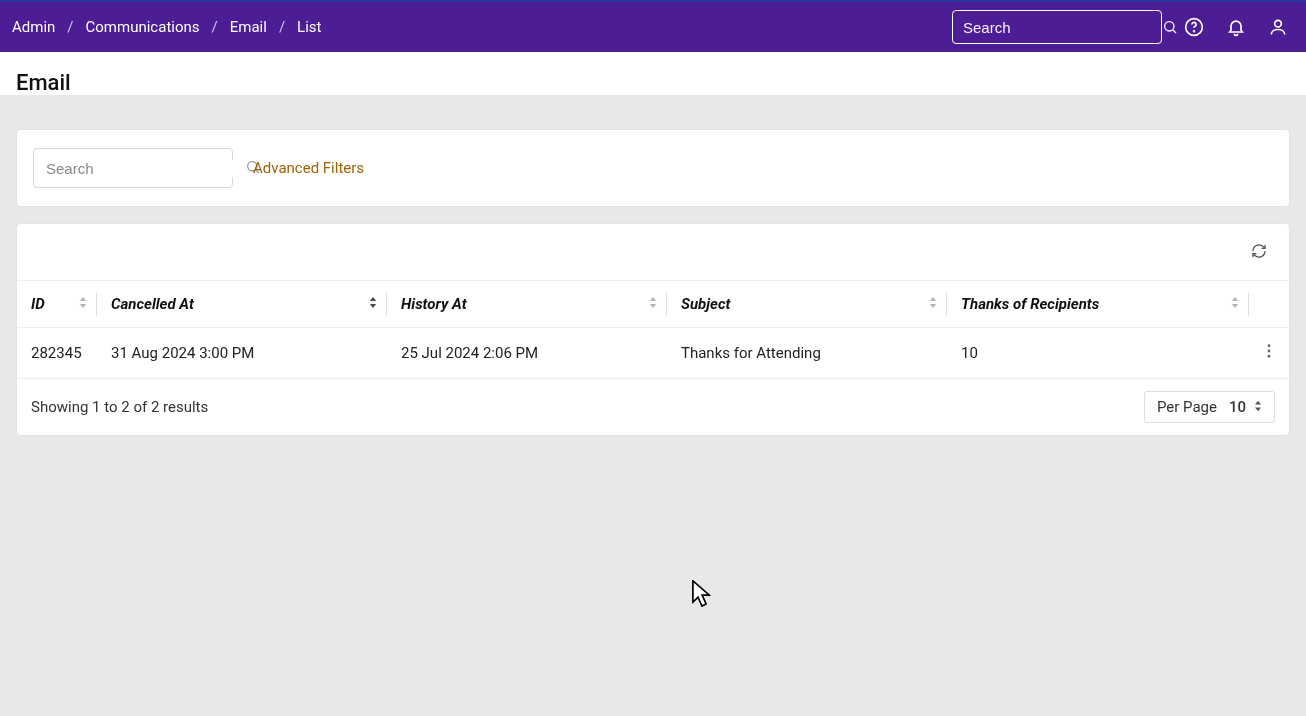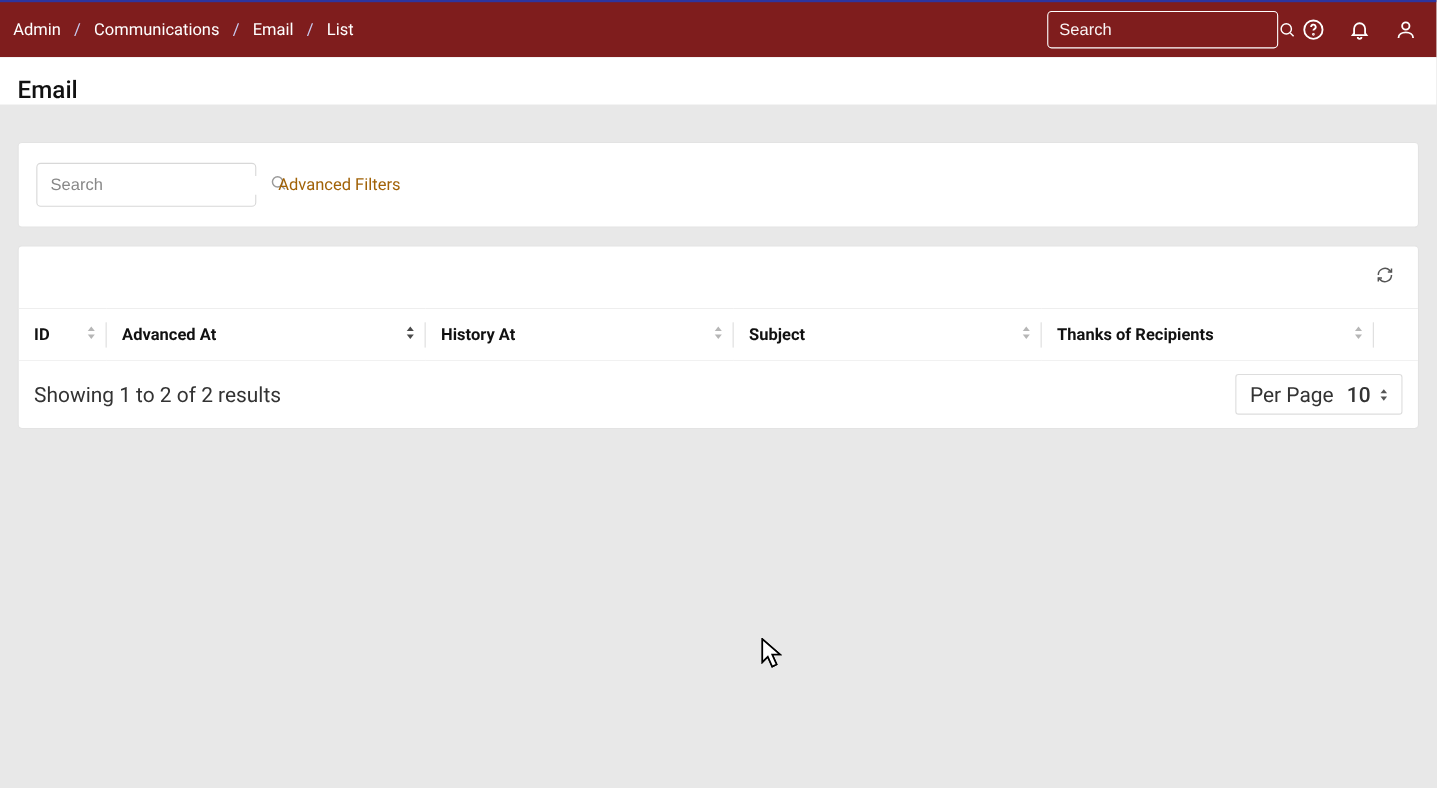--- a/index.html
+++ b/index.html
@@ -1,20 +1,20 @@
 <!DOCTYPE html>
 <html><head>
 <meta charset="utf-8">
 <style>
   * { box-sizing: border-box; margin: 0; padding: 0; }
   html, body { width: 1306px; height: 716px; font-family: -apple-system, BlinkMacSystemFont, "Segoe UI", Roboto, Arial, sans-serif; font-size: 14px; color: #111; background: #e8e8e8; overflow: hidden; }
 
   
   .top-header {
-    background: #7f1d1d;
+    background: #4c1d95;
     height: 52px;
     display: flex;
     align-items: center;
     padding: 0 18px 0 8px;
     color: #fff;
     border-top: 2px solid #2d35a0;
   }
   .breadcrumb { display: flex; align-items: center; gap: 0; font-size: 15px; }
   .breadcrumb a, .breadcrumb span.crumb { color: #fff; text-decoration: none; padding: 0 4px; }
   .breadcrumb .sep { color: #c9ccf2; padding: 0 8px; }
@@ -70,40 +70,41 @@
   thead th {
     text-align: left;
     font-weight: 700;
     font-size: 15px;
     color: #111;
     padding: 14px 14px;
     border-top: 1px solid #eee;
     border-bottom: 1px solid #eee;
     background: #fff;
     position: relative;
+    font-style: italic;
   }
   thead th .sort {
     position: absolute; right: 10px; top: 50%; transform: translateY(-50%);
     color: #b6b6b6;
   }
   thead th.sorted .sort { color: #4a4a4a; }
   thead th .col-div {
     position: absolute; right: 0; top: 25%; height: 50%; width: 1px; background: #ddd;
   }
   tbody td {
     padding: 16px 14px;
     border-bottom: 1px solid #eee;
     font-size: 15px;
     color: #222;
   }
   .row-action { color: #666; cursor: pointer; text-align: center; }
 
   .table-footer {
     display: flex; align-items: center; padding: 12px 14px;
-    font-size: 19px; color: #333;
+    font-size: 15px; color: #333;
   }
   .per-page { margin-left: auto; display: flex; align-items: center; gap: 12px; border: 1px solid #ddd; border-radius: 3px; padding: 6px 12px; }
   .per-page .sel { display: flex; align-items: center; gap: 8px; font-weight: 500; }
 
   
   .fake-cursor { position: absolute; left: 692px; top: 580px; pointer-events: none; z-index: 9999; }
   .fake-cursor svg { filter: drop-shadow(0 0 0.5px #000); }
 
   
   th.col-id, td.col-id { width: 80px; }
@@ -199,21 +200,21 @@
             <span>ID</span>
             <span class="sort">
               <svg viewBox="0 0 10 16" width="8" height="13">
                   <polygon points="5,1 9,6 1,6" fill="currentColor"></polygon>
                   <polygon points="5,15 9,10 1,10" fill="currentColor"></polygon>
                 </svg>
             </span>
             <span class="col-div"></span>
           </th>
           <th class="col-sched sorted">
-            <span>Advanced At</span>
+            <span>Cancelled At</span>
             <span class="sort">
               <svg viewBox="0 0 10 16" width="8" height="13">
                   <polygon points="5,1 9,6 1,6" fill="currentColor"></polygon>
                   <polygon points="5,15 9,10 1,10" fill="currentColor"></polygon>
                 </svg>
             </span>
             <span class="col-div"></span>
           </th>
           <th class="col-created">
             <span>History At</span>
@@ -242,20 +243,36 @@
                   <polygon points="5,1 9,6 1,6" fill="currentColor"></polygon>
                   <polygon points="5,15 9,10 1,10" fill="currentColor"></polygon>
                 </svg>
             </span>
             <span class="col-div"></span>
           </th>
           <th class="col-act"></th>
         </tr>
       </thead>
       <tbody>
+        <tr>
+          <td class="col-id">282345</td>
+          <td class="col-sched">31 Aug 2024 3:00 PM</td>
+          <td class="col-created">25 Jul 2024 2:06 PM</td>
+          <td class="col-subject">Thanks for Attending</td>
+          <td class="col-recip">10</td>
+          <td class="col-act row-action">
+            <span>
+              <svg viewBox="0 0 4 16" width="4" height="14">
+                  <circle cx="2" cy="2" r="1.6" fill="currentColor"></circle>
+                  <circle cx="2" cy="8" r="1.6" fill="currentColor"></circle>
+                  <circle cx="2" cy="14" r="1.6" fill="currentColor"></circle>
+                </svg>
+            </span>
+          </td>
+        </tr>
       </tbody>
     </table>
 
     <div class="table-footer">
       <span>Showing 1 to 2 of 2 results</span>
       <div class="per-page">
         <span>Per Page</span>
         <span class="sel">
           <span>10</span>
           <span>

